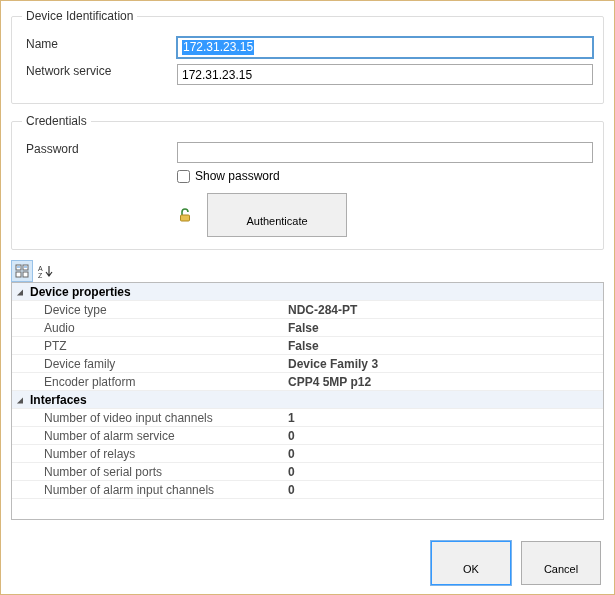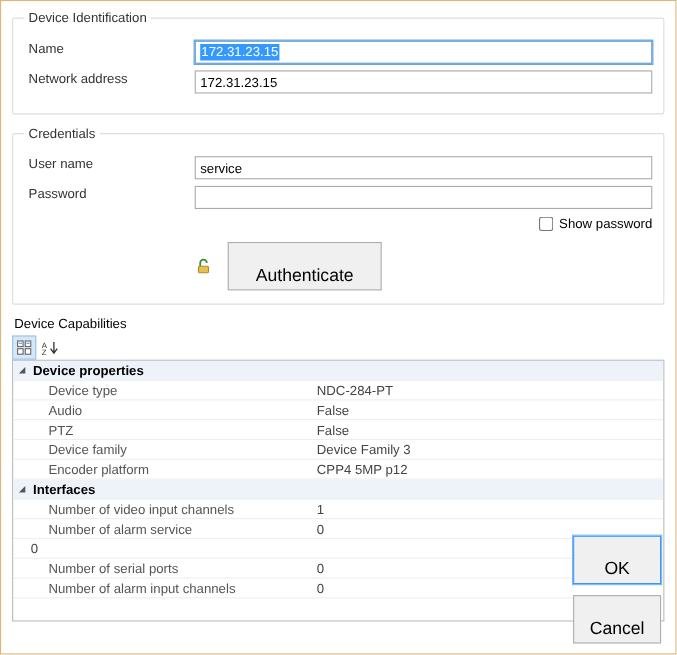--- a/index.html
+++ b/index.html
@@ -63,33 +63,32 @@
     outline: 1px solid #5a9bd4;
     height: 21px;
     line-height: 15px;
     padding: 2px 4px;
     background: #fff;
   }
   .checkbox-row {
     display: flex;
     align-items: center;
     margin: 6px 0 10px 155px;
-    justify-content: flex-end;
   }
   .checkbox-row input { margin: 0 5px 0 0; }
   .auth-row {
     display: flex;
     align-items: center;
     margin-left: 155px;
     gap: 14px;
   }
   .lock-icon svg { display: block; }
   button.btn {
     font-family: inherit;
-    font-size: 16px;
+    font-size: 11px;
     padding: 21px 0;
     background: #f0f0f0;
     border: 1px solid #adadad;
     min-width: 140px;
     height: 24px;
   }
 
   .caps-section { margin-top: 6px; }
   .caps-label { margin: 0 0 4px 2px; }
   .caps-toolbar {
@@ -144,29 +143,29 @@
     white-space: nowrap;
     overflow: hidden;
   }
   .pg-row.cat .pg-name { color: #000000; }
   .pg-row.prop .pg-name { padding-left: 16px; }
   .pg-value {
     flex: 1;
     color: #444;
     white-space: nowrap;
     overflow: hidden;
+    font-weight: bold;
   }
 
   .dialog-buttons {
     position: absolute;
     bottom: 10px;
     right: 14px;
     display: flex;
     gap: 10px;
-    flex-direction: column;
   }
   .dialog-buttons button {
     min-width: 80px;
     height: 23px;
   }
   .dialog-buttons .ok-btn {
     border: 1px solid #3399ff;
     outline: 1px solid #7eb4ea;
     background: #f0f0f0;
   }
@@ -180,35 +179,29 @@
     <legend>Device Identification</legend>
     <div class="form-row">
       <div class="form-label">Name</div>
       <div class="form-input-wrap">
         <div class="fake-input">
           <span class="sel-text">172.31.23.15</span>
         </div>
       </div>
     </div>
     <div class="form-row">
-      <div class="form-label">Network address</div>
+      <div class="form-label">Network service</div>
       <div class="form-input-wrap">
         <input type="text" value="172.31.23.15" style="">
       </div>
     </div>
   </fieldset>
 
   <fieldset>
     <legend>Credentials</legend>
-    <div class="form-row">
-      <div class="form-label">User name</div>
-      <div class="form-input-wrap">
-        <input type="text" value="service" style="">
-      </div>
-    </div>
     <div class="form-row">
       <div class="form-label">Password</div>
       <div class="form-input-wrap">
         <input type="password" value="" style="">
       </div>
     </div>
     <div class="checkbox-row">
       <input type="checkbox" style="">
       <label>Show password</label>
     </div>
@@ -217,21 +210,20 @@
         <svg width="16" height="16" viewBox="0 0 16 16">
           <path d="M5 8 V5 a3 3 0 0 1 6 0" fill="none" stroke="#3a8a3a" stroke-width="1.6"></path>
           <rect x="3.5" y="8" width="9" height="6" rx="1" fill="#e8c050" stroke="#b08a20"></rect>
         </svg>
       </span>
       <button class="btn">Authenticate</button>
     </div>
   </fieldset>
 
   <div class="caps-section">
-    <div class="caps-label">Device Capabilities</div>
     <div class="caps-toolbar">
       <button class="tb-btn active" title="Categorized">
         <svg width="14" height="14" viewBox="0 0 14 14">
           <rect x="1" y="1" width="5" height="5" fill="#fff" stroke="#666"></rect>
           <rect x="8" y="1" width="5" height="5" fill="#fff" stroke="#666"></rect>
           <rect x="1" y="8" width="5" height="5" fill="#fff" stroke="#666"></rect>
           <rect x="8" y="8" width="5" height="5" fill="#fff" stroke="#666"></rect>
           <line x1="2" y1="3" x2="5" y2="3" stroke="#4a90d9"></line>
           <line x1="9" y1="3" x2="12" y2="3" stroke="#4a90d9"></line>
         </svg>
@@ -287,20 +279,21 @@
             <div class="pg-name">Number of video input channels</div>
             <div class="pg-value">1</div>
           </div>
           <div class="pg-row prop">
             <div class="pg-expander"></div>
             <div class="pg-name">Number of alarm service</div>
             <div class="pg-value">0</div>
           </div>
           <div class="pg-row prop">
             <div class="pg-expander"></div>
+            <div class="pg-name">Number of relays</div>
             <div class="pg-value">0</div>
           </div>
           <div class="pg-row prop">
             <div class="pg-expander"></div>
             <div class="pg-name">Number of serial ports</div>
             <div class="pg-value">0</div>
           </div>
           <div class="pg-row prop">
             <div class="pg-expander"></div>
             <div class="pg-name">Number of alarm input channels</div>

